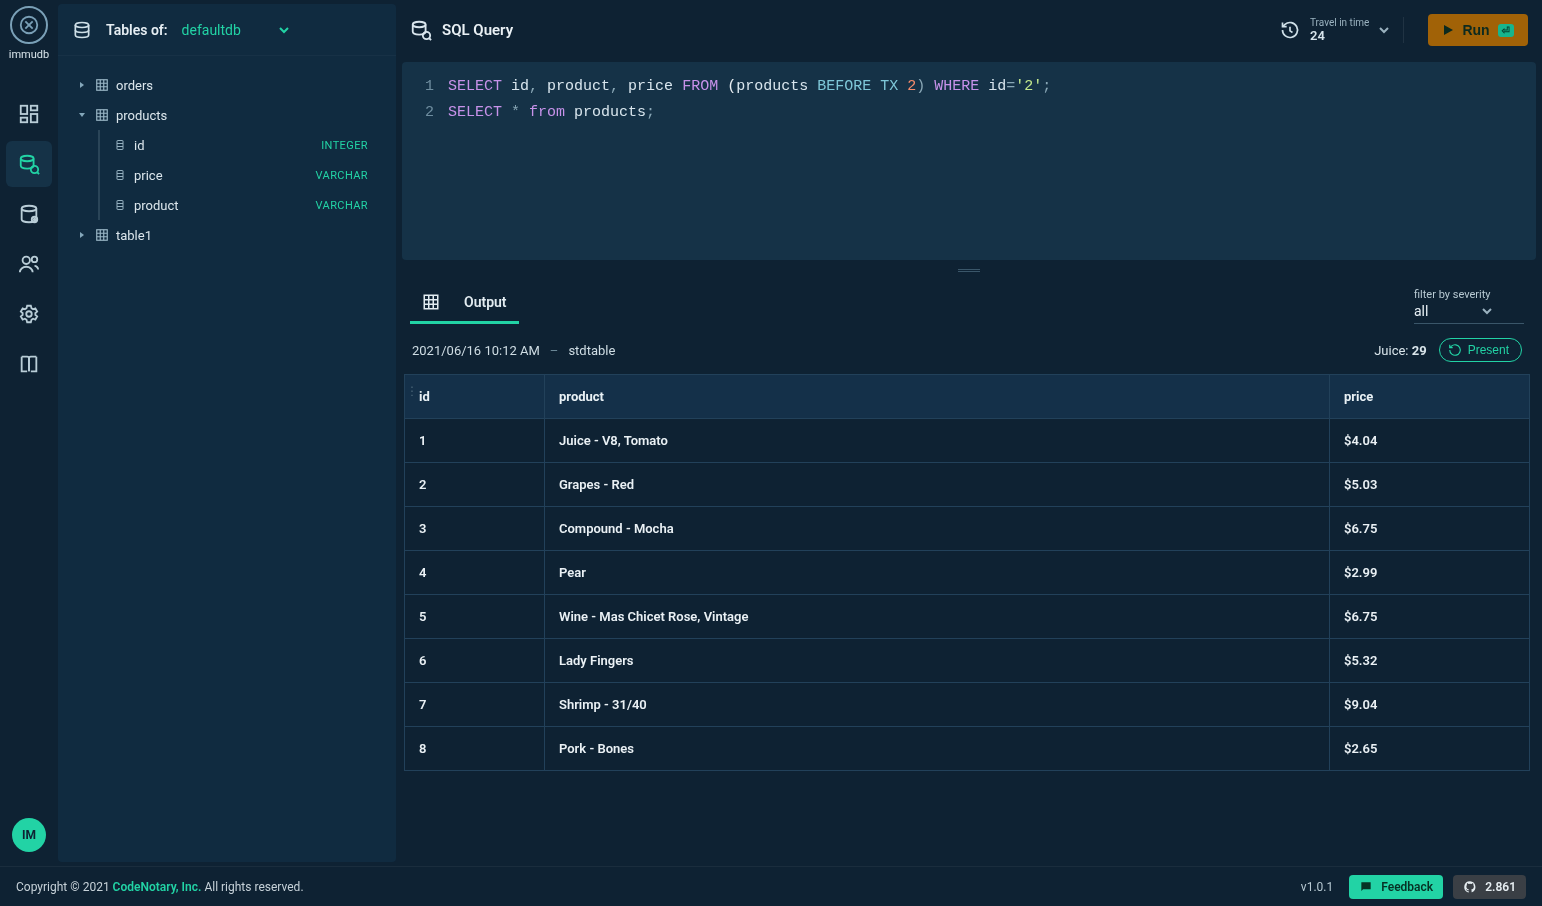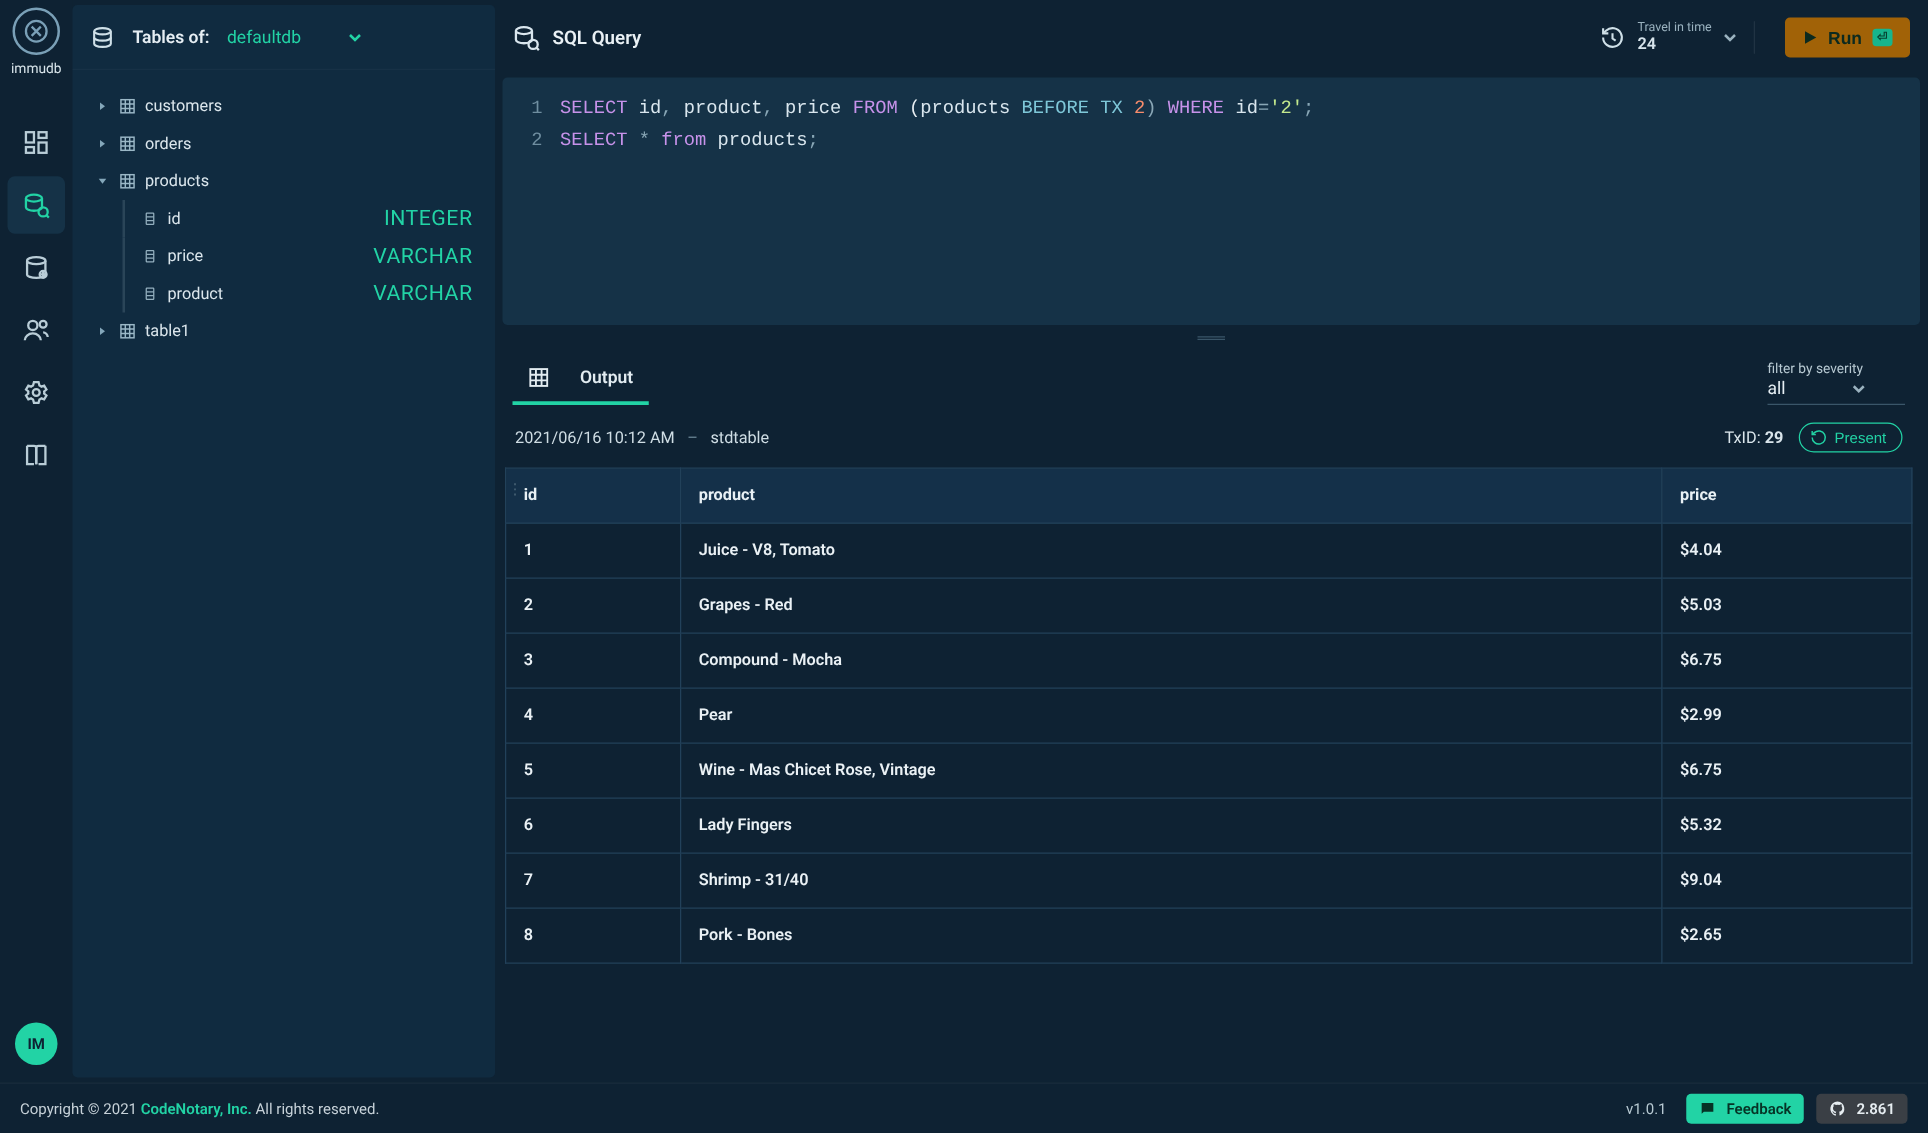--- a/index.html
+++ b/index.html
@@ -29,21 +29,21 @@
 .db-select { color:#22d3a5; font-size:14px; display:flex; align-items:center; gap:38px; cursor:pointer;}
 .tree { padding:14px 10px 8px 10px; font-size:13px; color:#dbe6ec; }
 .tree-row { display:flex; align-items:center; height:30px; padding:0 4px; cursor:pointer; position:relative;}
 .tree-row .caret { width:20px; display:flex; justify-content:center; color:#84a7ba; }
 .tree-row .ticon { width:20px; display:flex; justify-content:center; color:#9bb8c7; }
 .tree-row .tname { margin-left:4px; }
 .tree-col { display:flex; align-items:center; height:30px; padding-left:30px; }
 .tree-col .bar { width:2px; align-self:stretch; background:#2a4558; margin-right:10px; }
 .tree-col .cicon { width:20px; color:#93afbe; display:flex; justify-content:center;}
 .tree-col .cname { margin-left:4px; flex:1; }
-.tree-col .ctype { font-size:17px; color:#22d3a5; letter-spacing:.4px; margin-right:8px; }
+.tree-col .ctype { font-size:11px; color:#22d3a5; letter-spacing:.4px; margin-right:18px; }
 
 
 .main { flex:1; display:flex; flex-direction:column; padding:4px 6px 4px 6px; gap:6px; min-width:0;}
 .topbar { height:52px; display:flex; align-items:center; gap:14px; padding:0 8px; }
 .topbar .title { display:flex; align-items:center; gap:10px; font-size:15px; font-weight:600; color:#eaf1f5;}
 .topbar-spacer { flex:1; }
 .time-travel { display:flex; align-items:center; gap:10px; padding-right:14px; border-right:1px solid rgba(255,255,255,0.08); margin-right:10px;}
 .time-travel .tt-label { font-size:10px; color:#9ab2bf; }
 .time-travel .tt-value { font-size:13px; color:#d7e4eb; font-weight:600; }
 .run-btn { background:#a16207; color:#0c2a1f; border:none; height:32px; padding:0 14px; border-radius:4px; display:flex; align-items:center; gap:8px; font-weight:700; font-size:14px; cursor:pointer;}
@@ -192,34 +192,20 @@
             <svg width="10" height="10" viewBox="0 0 10 10">
               <path d="M3 2l4 3-4 3z" fill="currentColor"></path>
             </svg>
           </span>
           <span class="ticon">
             <svg width="14" height="14" viewBox="0 0 24 24" fill="none" stroke="currentColor" stroke-width="2">
               <rect x="3" y="3" width="18" height="18"></rect>
               <path d="M3 9h18M3 15h18M9 3v18M15 3v18"></path>
             </svg>
           </span>
-          <span class="tname">customers</span>
-        </div>
-        <div class="tree-row">
-          <span class="caret">
-            <svg width="10" height="10" viewBox="0 0 10 10">
-              <path d="M3 2l4 3-4 3z" fill="currentColor"></path>
-            </svg>
-          </span>
-          <span class="ticon">
-            <svg width="14" height="14" viewBox="0 0 24 24" fill="none" stroke="currentColor" stroke-width="2">
-              <rect x="3" y="3" width="18" height="18"></rect>
-              <path d="M3 9h18M3 15h18M9 3v18M15 3v18"></path>
-            </svg>
-          </span>
           <span class="tname">orders</span>
         </div>
         <div class="tree-row">
           <span class="caret">
             <svg width="10" height="10" viewBox="0 0 10 10">
               <path d="M2 3l3 4 3-4z" fill="currentColor"></path>
             </svg>
           </span>
           <span class="ticon">
             <svg width="14" height="14" viewBox="0 0 24 24" fill="none" stroke="currentColor" stroke-width="2">
@@ -353,21 +339,21 @@
         </div>
       </div>
 
       <div class="output-body">
         <div class="result-header">
           <span>2021/06/16 10:12 AM</span>
           <span class="sep">–</span>
           <span>stdtable</span>
           <div class="spacer"></div>
           <span class="txid">
-            <span>TxID:</span>
+            <span>Juice:</span>
             <b>29</b>
           </span>
           <button class="present-btn">
             <svg width="14" height="14" viewBox="0 0 24 24" fill="none" stroke="#22d3a5" stroke-width="2">
                 <path d="M3 12a9 9 0 1 0 3-6.7L3 8"></path>
                 <path d="M3 3v5h5"></path>
               </svg>
             <span>Present</span>
           </button>
         </div>

